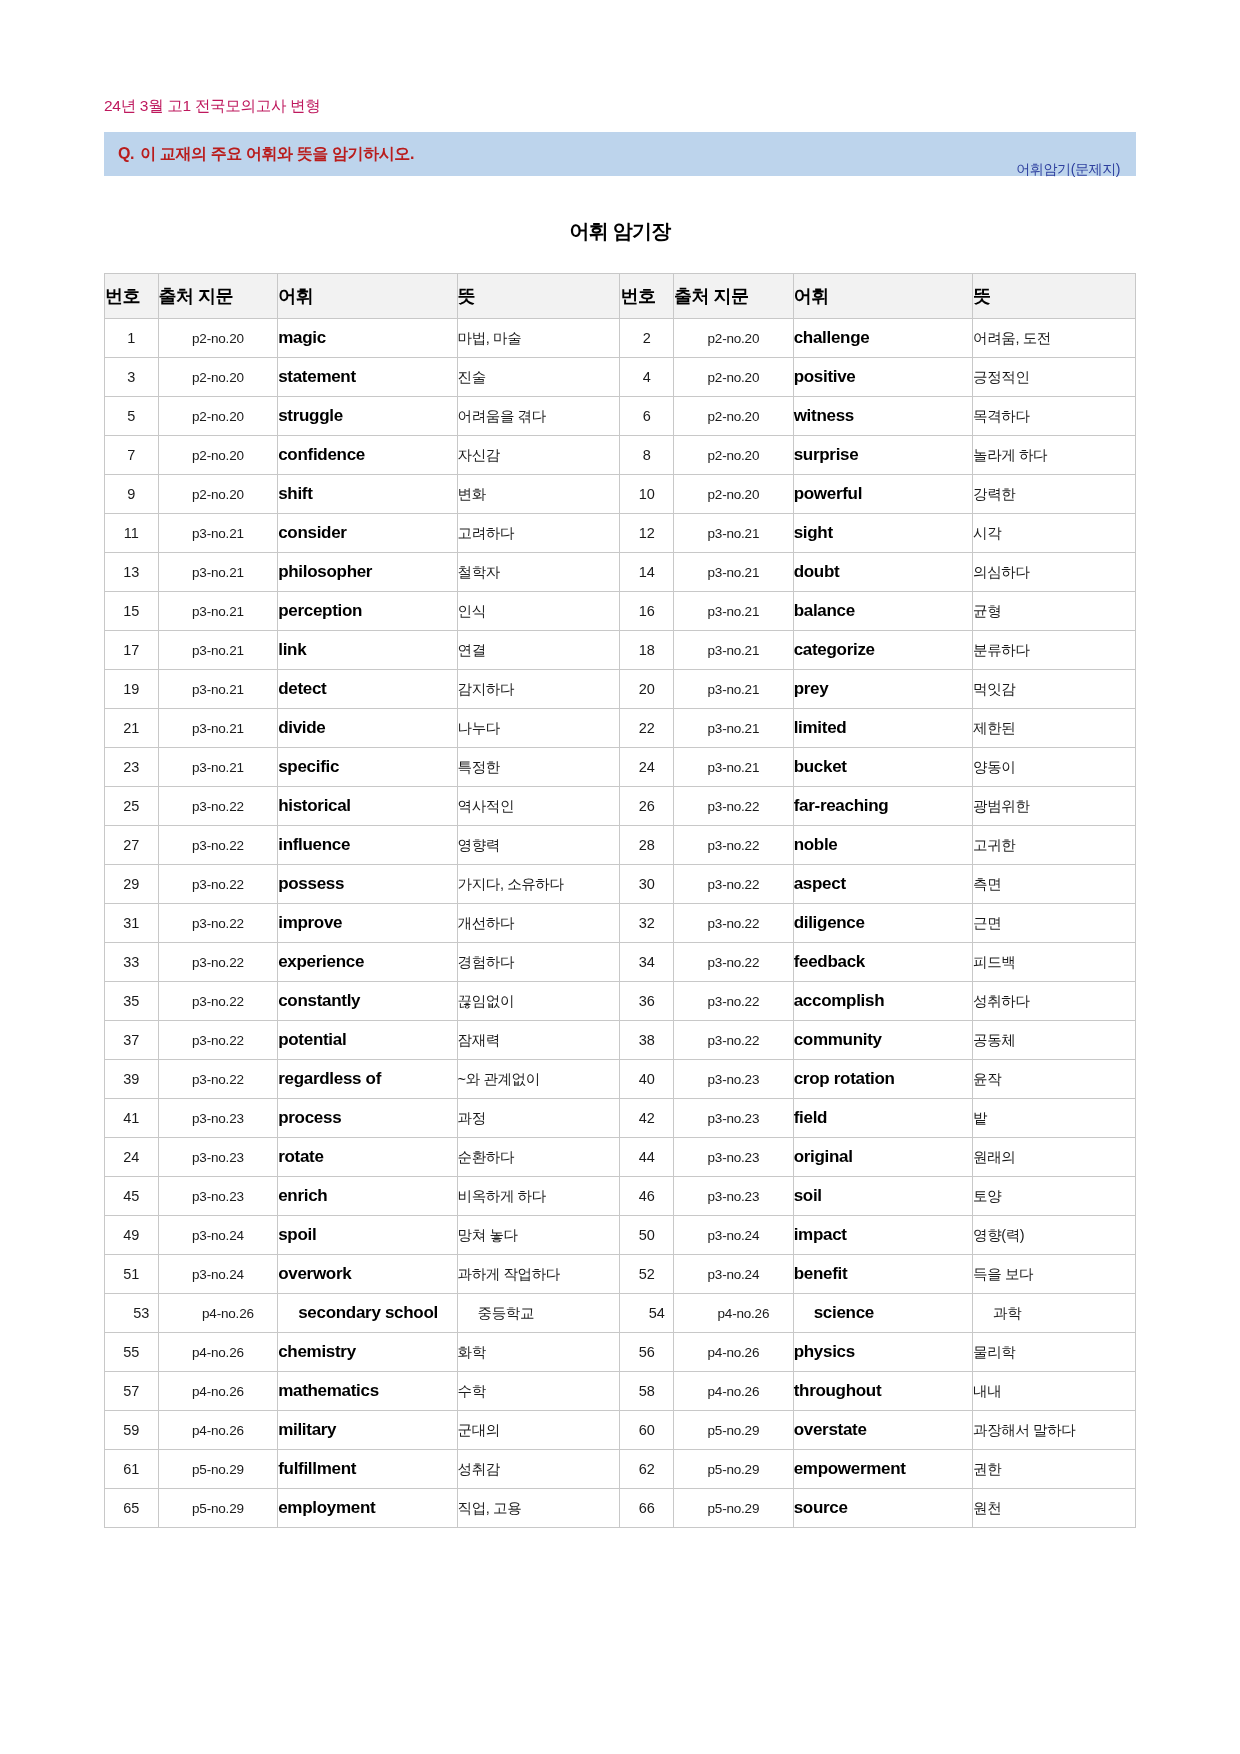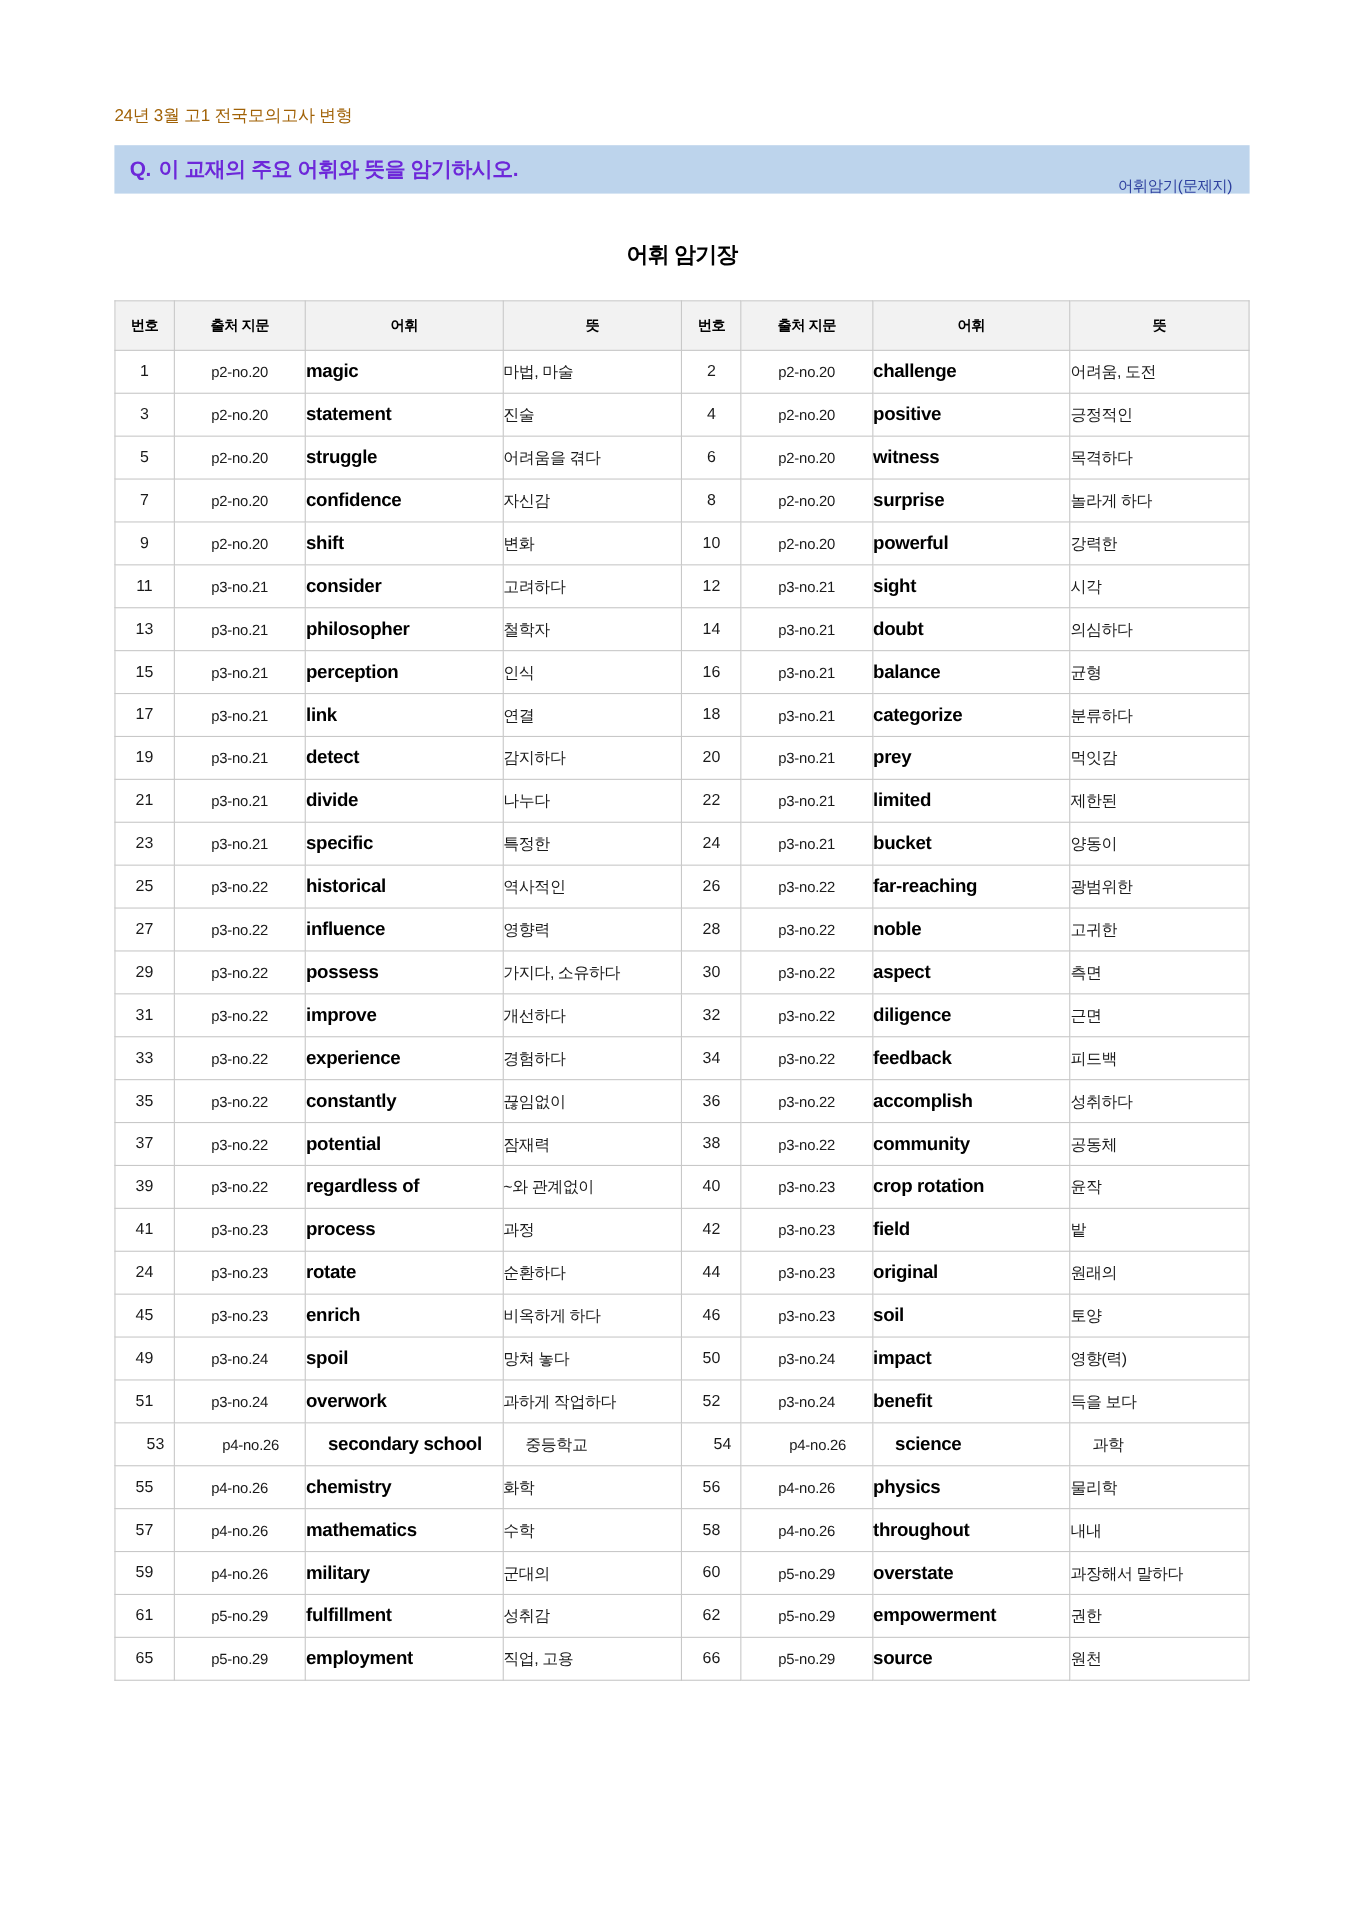--- a/index.html
+++ b/index.html
@@ -19,41 +19,41 @@
     width: 1240px;
     height: 1754px;
     box-sizing: border-box;
     padding: 96px 104px 0 104px;
     position: relative;
   }
 
   
   .exam-line {
     font-size: 15.5px;
-    color: #a16207;
+    color: #be185d;
     letter-spacing: -0.3px;
     margin: 0 0 16px 0;
     line-height: 1.3;
   }
 
   
   .banner {
     background: #bdd4ec;
     height: 44px;
     display: flex;
     align-items: center;
     justify-content: space-between;
     padding: 0 16px 0 14px;
     box-sizing: border-box;
     margin-bottom: 42px;
   }
   .banner-left {
-    font-size: 19px;
+    font-size: 16px;
     font-weight: bold;
-    color: #6d28d9;
+    color: #b91c1c;
     letter-spacing: -0.4px;
     white-space: nowrap;
   }
   .banner-left .q-mark {
     font-weight: bold;
     margin-right: 2px;
   }
   .banner-right {
     font-size: 14px;
     color: #2d3f9e;
@@ -80,23 +80,23 @@
   }
   table.vocab th,
   table.vocab td {
     border: 1px solid #c8c8c8;
     padding: 0;
     vertical-align: middle;
   }
   table.vocab thead th {
     background: #f2f2f2;
     height: 44px;
-    font-size: 13px;
+    font-size: 18px;
     font-weight: bold;
-    text-align: center;
+    text-align: left;
     letter-spacing: -0.5px;
     color: #000;
   }
   table.vocab tbody td {
     height: 38px;
   }
 
   
   col.c-no      { width: 5.2%; }
   col.c-src     { width: 11.6%; }

